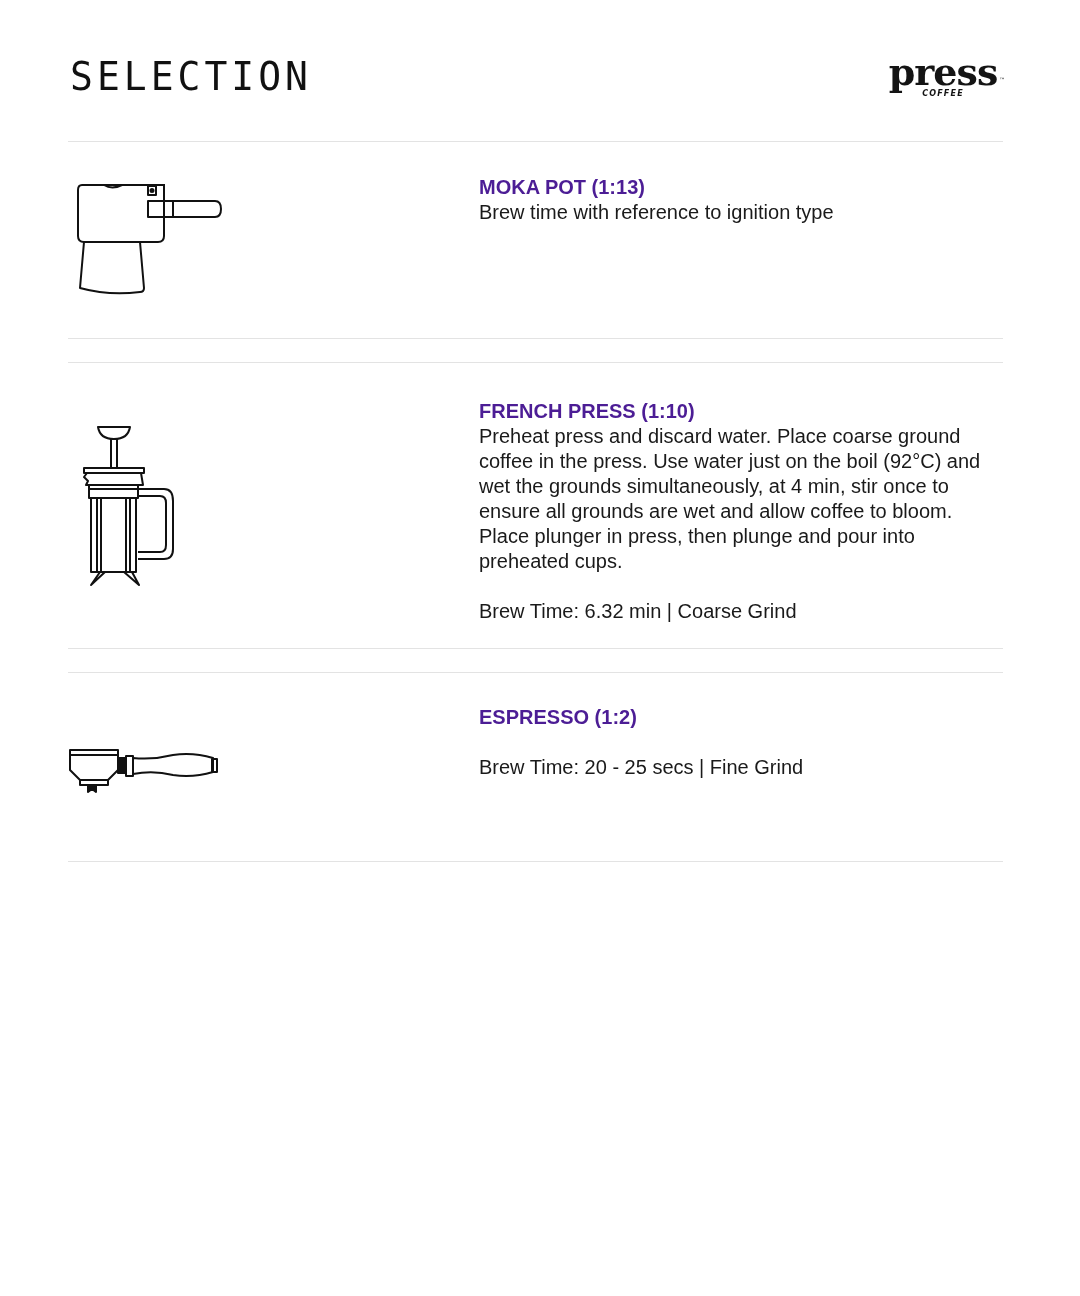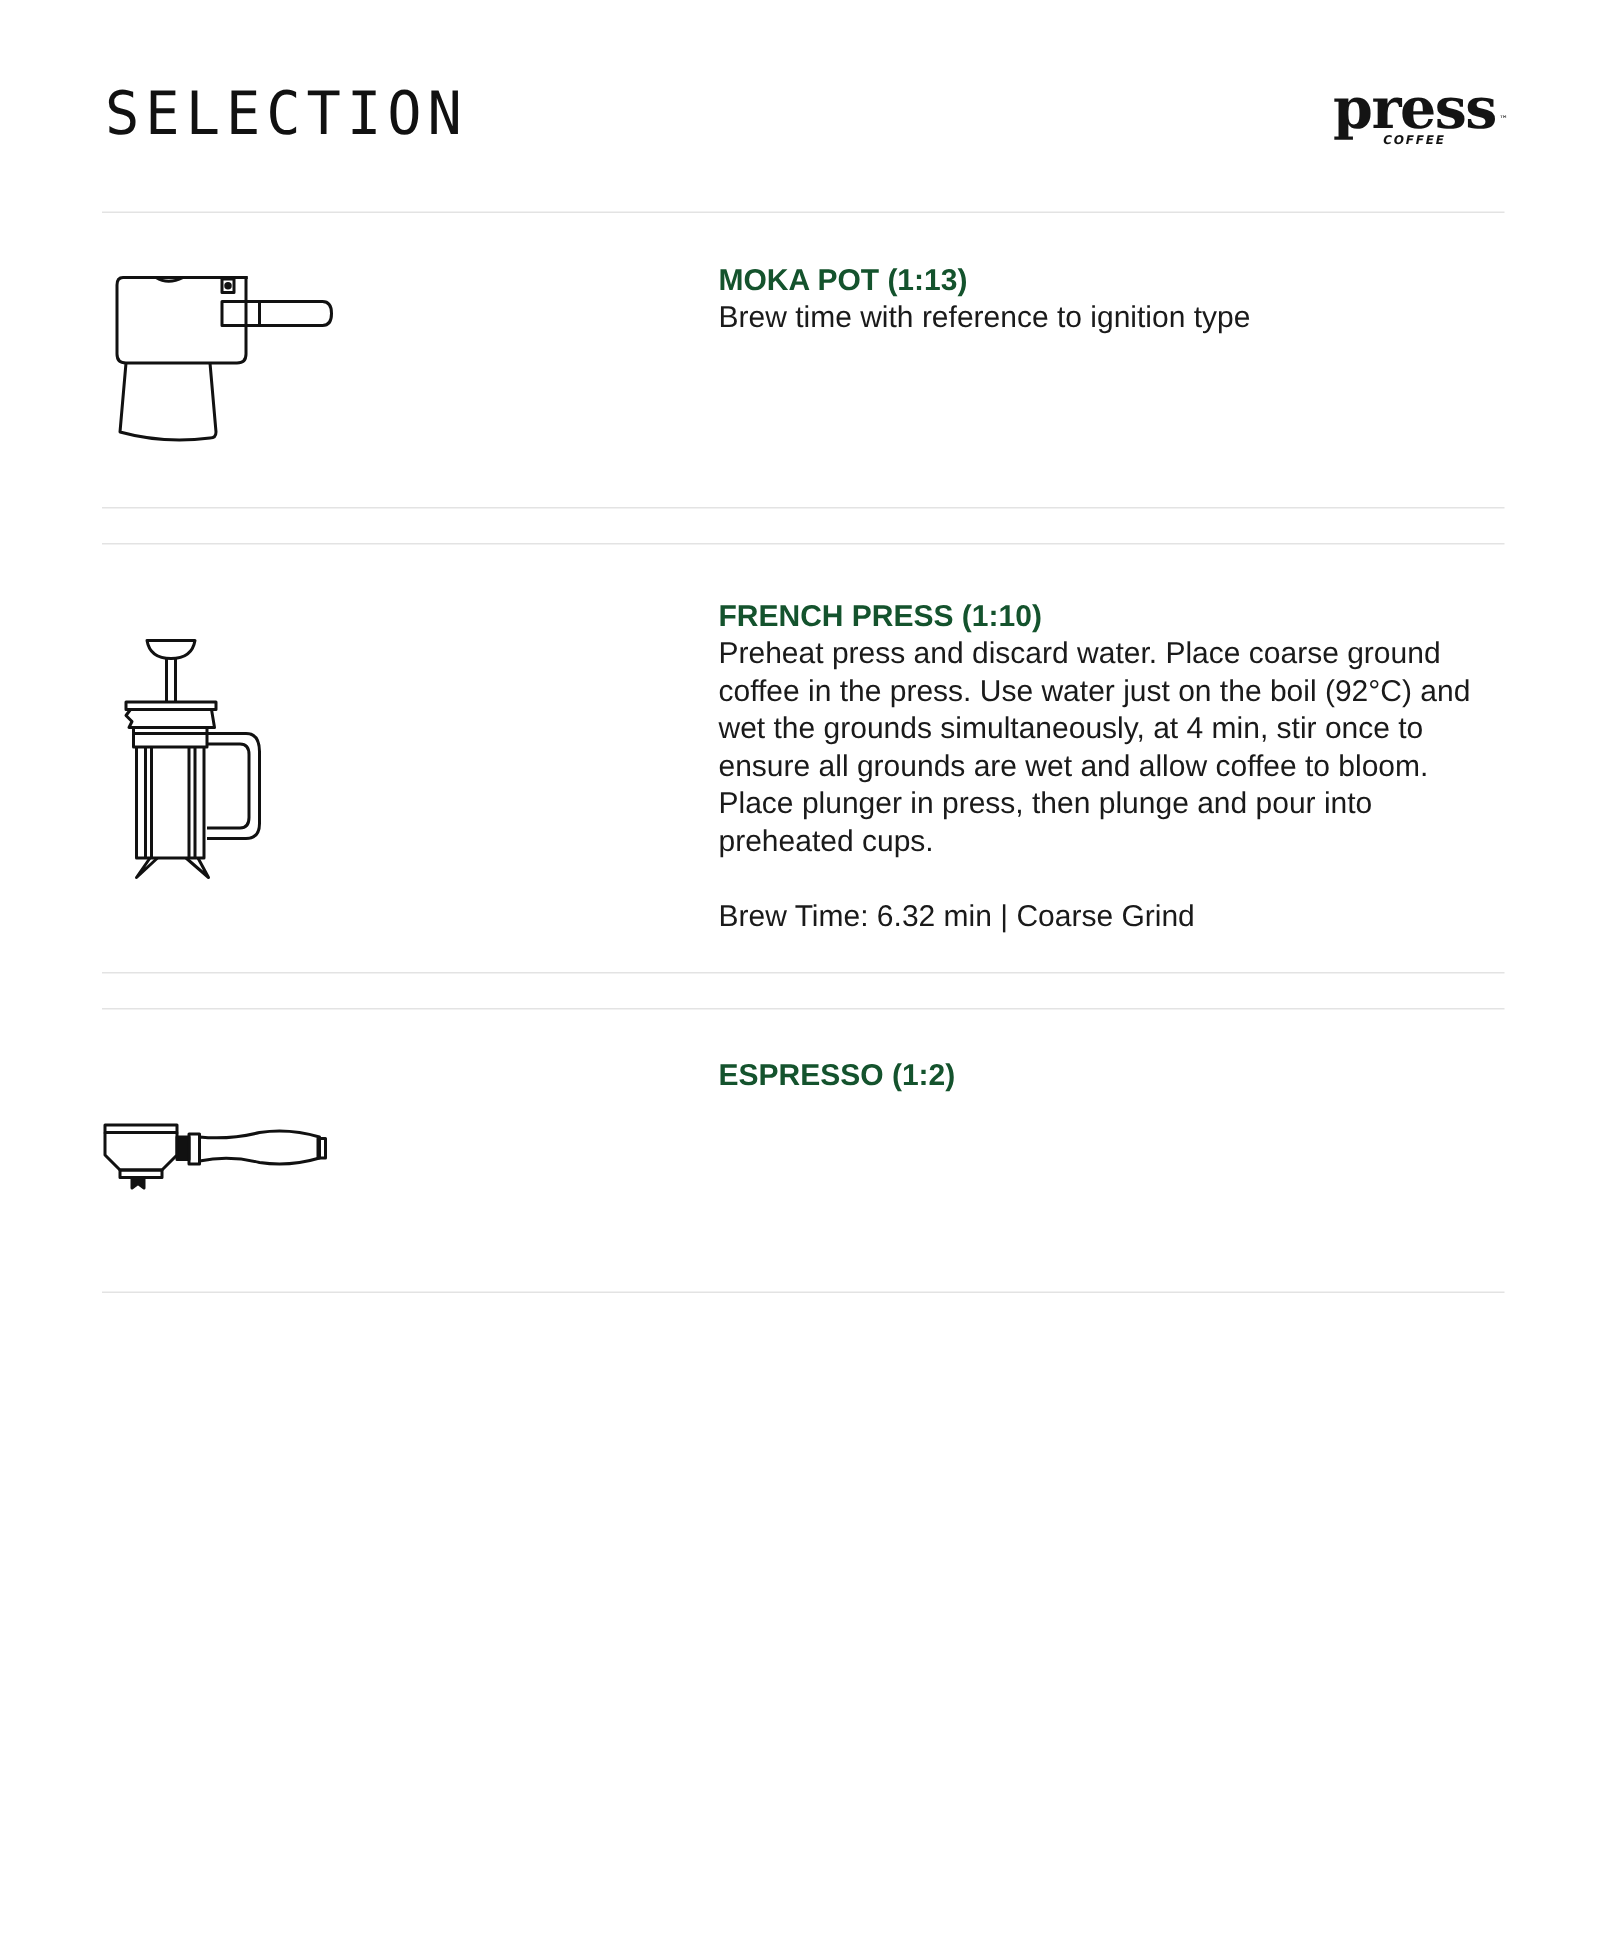--- a/index.html
+++ b/index.html
@@ -5,21 +5,21 @@
   html, body { margin: 0; padding: 0; background: #ffffff; }
   body { width: 1080px; height: 1296px; position: relative; overflow: hidden; color: #111; font-family: "DejaVu Sans", sans-serif; }
   .title { position: absolute; left: 70px; top: 54px; font-family: "DejaVu Sans Mono", monospace; font-size: 38px; letter-spacing: 4px; font-weight: normal; color: #111; transform: scaleY(1.05); }
   .logo { position: absolute; left: 876px; top: 52px; width: 134px; text-align: center; }
   .logo-word { font-family: "DejaVu Serif", serif; font-weight: bold; font-size: 38px; letter-spacing: -1px; line-height: 40px; color: #141414; display: inline-block; position: relative; }
   .logo-tm { position: absolute; right: -8px; top: 8px; font-size: 6px; font-family: "DejaVu Sans", sans-serif; font-weight: normal; letter-spacing: 0; }
   .logo-sub { font-family: "DejaVu Sans", sans-serif; font-weight: bold; font-size: 8px; letter-spacing: 1.2px; margin-top: -3px; color: #141414; font-style: italic; }
   .rule { position: absolute; left: 68px; width: 935px; height: 1px; background: #e3e3e3; }
   .icon { position: absolute; }
   .text { position: absolute; left: 479px; width: 540px; font-family: "Liberation Sans", sans-serif; font-size: 20px; line-height: 25px; color: #1a1a1a; }
-  .heading { font-weight: bold; color: #14532d; }
+  .heading { font-weight: bold; color: #4c1d95; }
   .gap { height: 25px; }
 </style>
 </head>
 <body>
 
 <div class="title">SELECTION</div>
 
 <div class="logo">
   <div class="logo-word"><span>press</span><span class="logo-tm">™</span></div>
   <div class="logo-sub">COFFEE</div>
@@ -94,16 +94,17 @@
     <rect x="12" y="34" width="28" height="5"></rect>
     <path d="M20 39 V46 L24 43 L28 46 V39" fill="#111"></path>
     <rect x="50" y="12" width="8" height="15" fill="#111"></rect>
     <rect x="58" y="10" width="7" height="20"></rect>
     <path d="M65 12 Q85 14 105 9 Q125 6 145 12 V26 Q125 32 105 29 Q85 24 65 28 Z"></path>
     <rect x="144" y="13" width="5" height="13"></rect>
   </svg>
   <div class="text" style="top:705px">
     <div class="heading">ESPRESSO (1:2)</div>
     <div class="gap"></div>
+    <div>Brew Time: 20 - 25 secs | Fine Grind</div>
   </div>
 </div>
 
 <div class="rule" style="top:861px"></div>
 
 </body></html>

